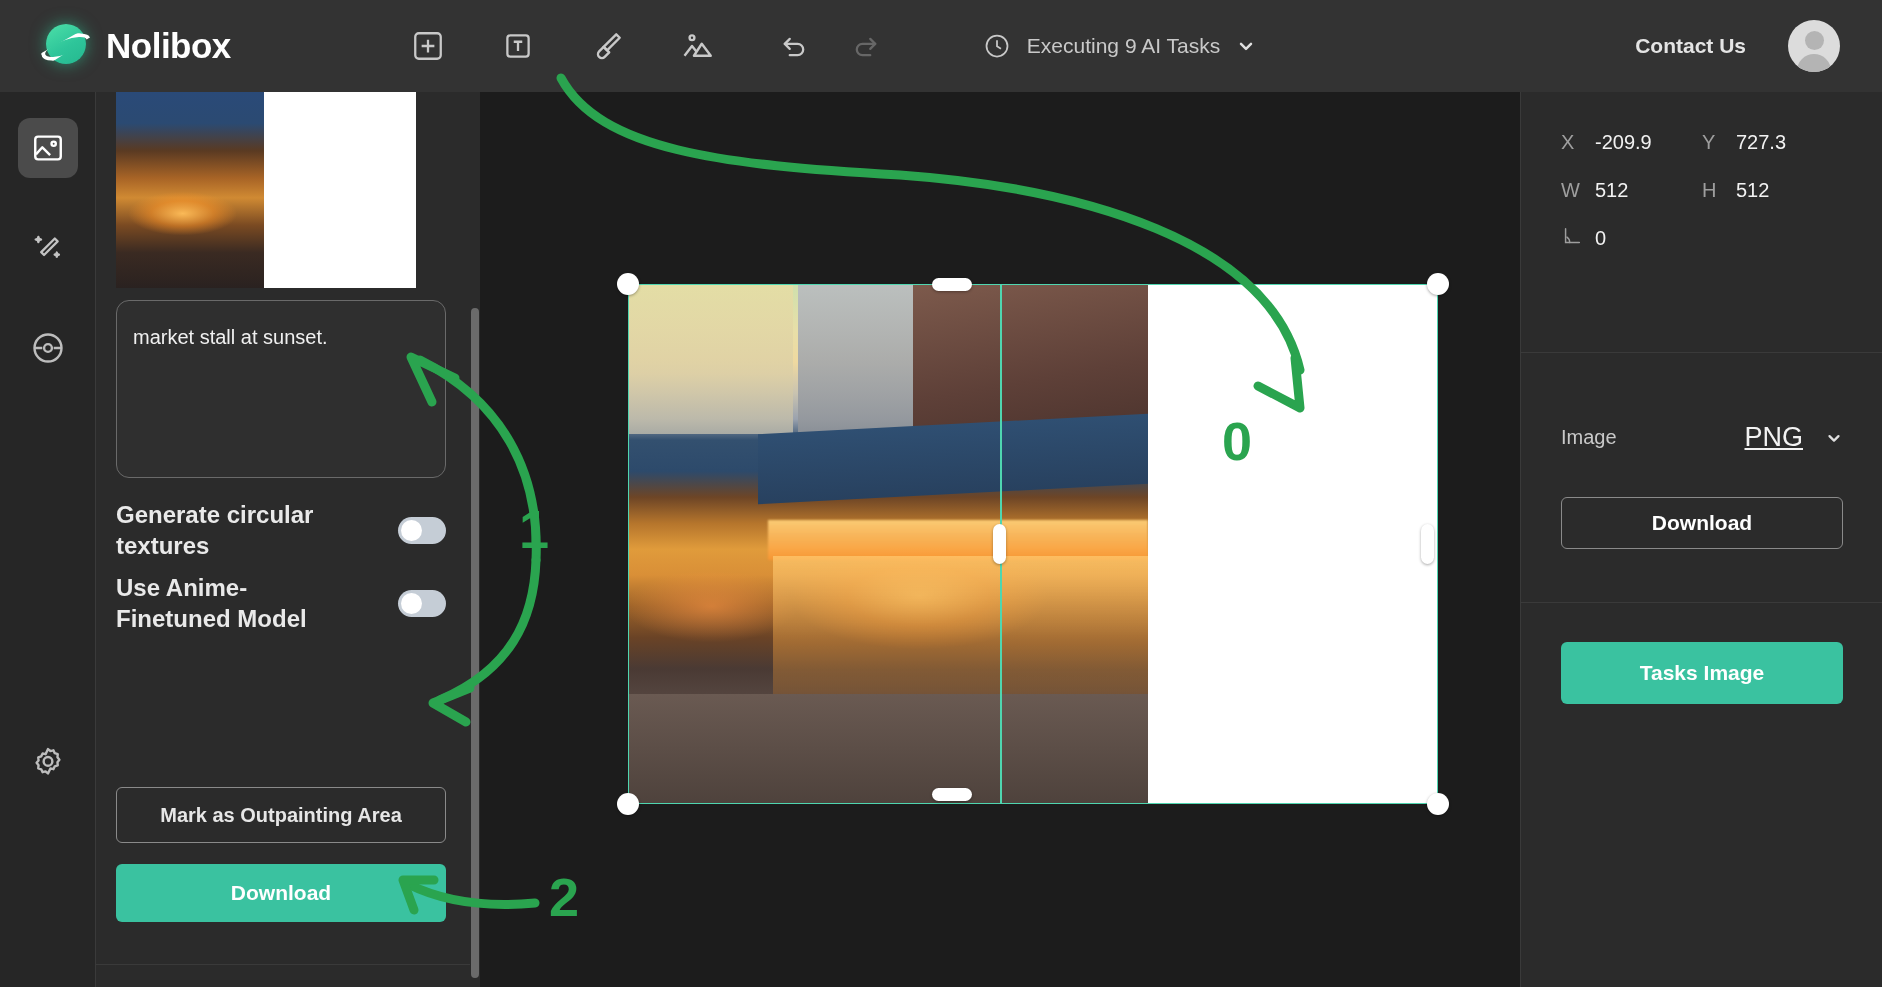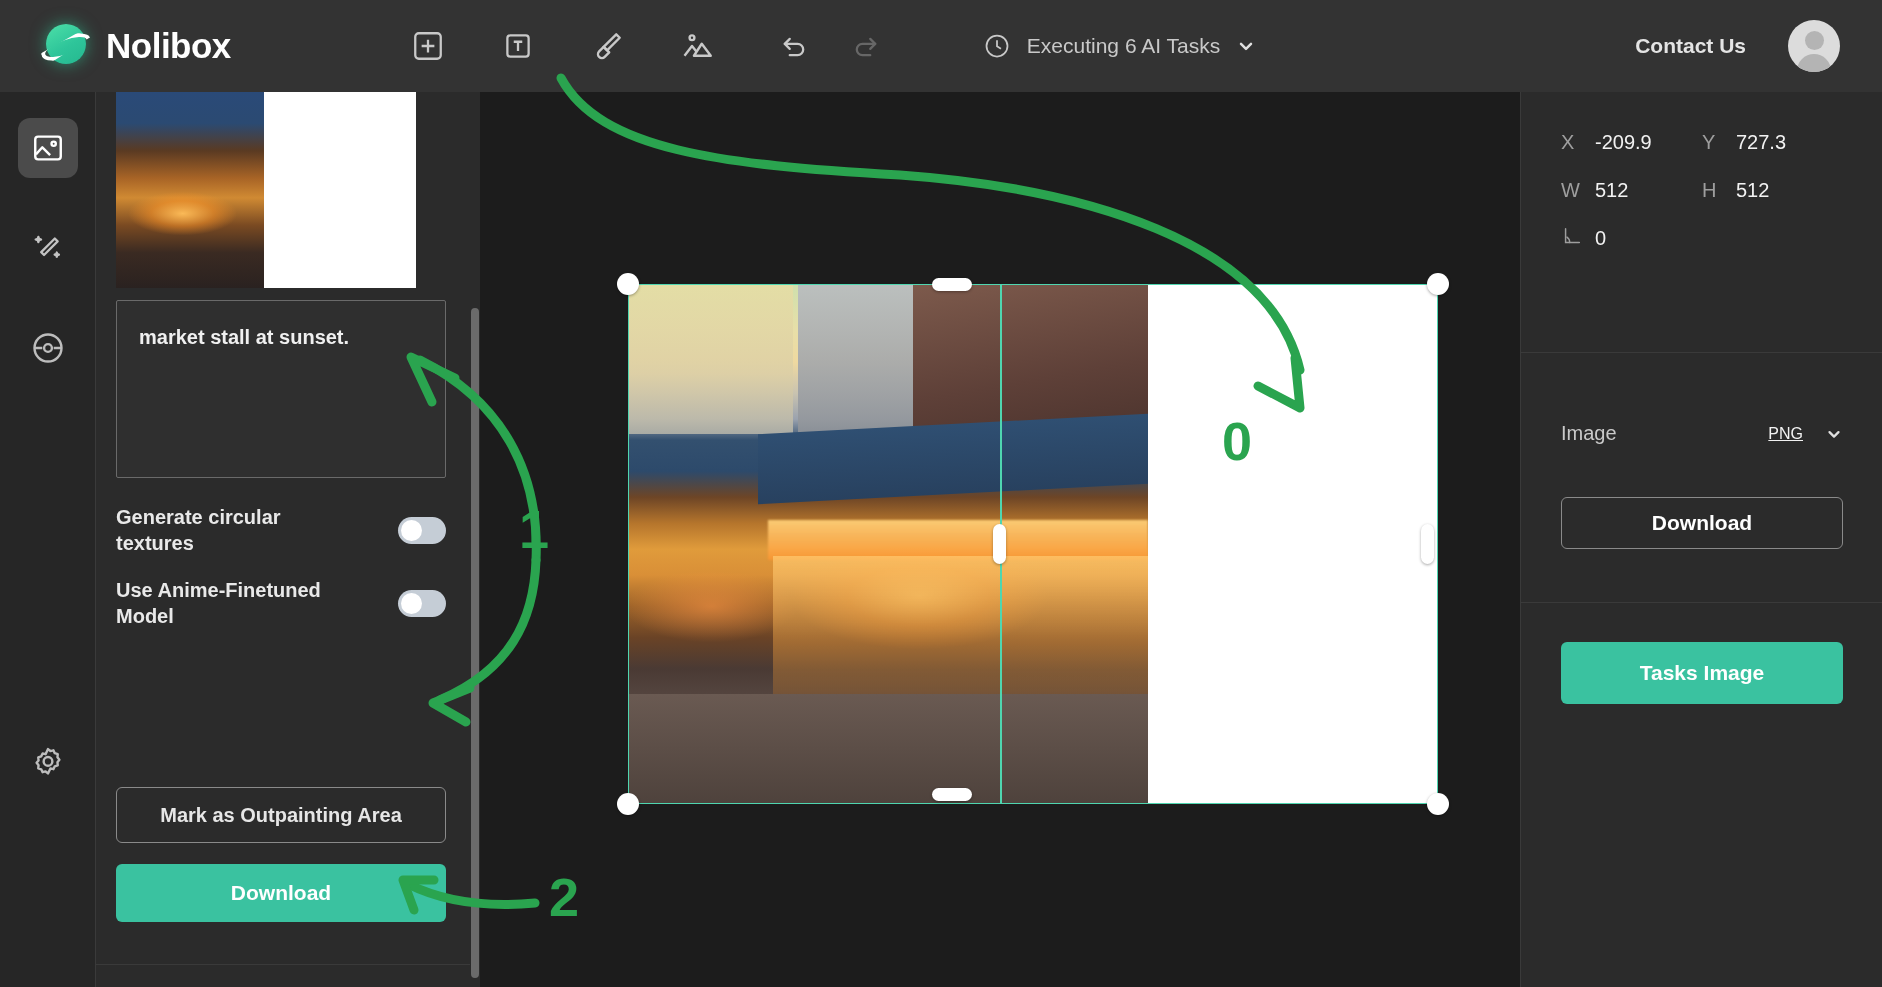--- a/index.html
+++ b/index.html
@@ -89,30 +89,30 @@
   .thumb-img {
     width: 148px; height: 100%;
     background:
       radial-gradient(ellipse 70px 28px at 45% 62%, rgba(255,190,90,0.95) 0%, rgba(255,150,40,0.5) 45%, rgba(0,0,0,0) 78%),
       linear-gradient(180deg, #2a4a78 0%, #2b4a72 16%, #5a3a22 30%, #a86426 44%, #d08a33 54%, #7a4a22 68%, #3a2a22 82%, #2a2220 100%);
   }
   .thumb-white { width: 152px; height: 100%; background: #ffffff; }
 
   .prompt-box {
     position: absolute; left: 20px; top: 208px; width: 330px; height: 178px;
-    background: #2f2f2f; border: 1px solid #6a6a6a; border-radius: 2px;
+    background: #2f2f2f; border: 1px solid #6a6a6a; border-radius: 13px;
     color: #f0f0f0; font-size: 20px; font-family: "Liberation Sans", sans-serif;
-    padding: 22px 22px; resize: none; outline: none; line-height: 1.4; font-weight: bold;
+    padding: 22px 16px; resize: none; outline: none; line-height: 1.4;
   }
 
   .opt-row {
     position: absolute; left: 20px; width: 330px;
     display: flex; align-items: center; justify-content: space-between;
   }
-  .opt-label { color: #e9e9e9; font-size: 20px; font-weight: bold; line-height: 1.3; max-width: 215px; }
+  .opt-label { color: #e9e9e9; font-size: 24px; font-weight: bold; line-height: 1.3; max-width: 215px; }
   .switch {
     width: 48px; height: 27px; border-radius: 14px; background: #c5cdd6;
     position: relative; cursor: pointer; flex: none;
   }
   .switch .knob {
     position: absolute; left: 3px; top: 3px; width: 21px; height: 21px;
     border-radius: 50%; background: #ffffff;
   }
 
   .btn-outline {
@@ -236,21 +236,21 @@
   .prop-val { color: #f2f2f2; font-size: 20px; cursor: pointer; }
   .right-divider {
     position: absolute; left: 0; width: 362px; height: 1px; background: #3a3a3a;
   }
   .format-row {
     position: absolute; left: 40px; top: 330px; width: 282px;
     display: flex; align-items: center; justify-content: space-between;
   }
   .format-label { color: #c9c9c9; font-size: 20px; }
   .format-select { display: flex; align-items: center; gap: 22px; cursor: pointer; }
-  .format-value { color: #f2f2f2; font-size: 16px; text-decoration: underline; }
+  .format-value { color: #f2f2f2; font-size: 27px; text-decoration: underline; }
   .btn-download {
     position: absolute; left: 40px; top: 405px; width: 282px; height: 52px;
     background: transparent; border: 1px solid #8a8a8a; border-radius: 6px;
     color: #ffffff; font-size: 21px; font-weight: bold;
     font-family: "Liberation Sans", sans-serif; cursor: pointer;
   }
   .btn-upload {
     position: absolute; left: 40px; top: 550px; width: 282px; height: 62px;
     background: #3ac2a0; border: none; border-radius: 6px;
     color: #ffffff; font-size: 21px; font-weight: bold;
@@ -319,21 +319,21 @@
             <path d="M18.5 10.5h-9a4 4 0 000 8H15"></path>
         </svg>
       </div>
     </div>
 
     <div class="task-status">
       <svg width="28" height="28" viewBox="0 0 24 24" fill="none" stroke="#c9c9c9" stroke-width="1.5">
         <circle cx="12" cy="12" r="9"></circle>
           <path d="M12 7v5.3l3.4 2"></path>
       </svg>
-      <span class="label">Executing 6 AI Tasks</span>
+      <span class="label">Executing 9 AI Tasks</span>
       <svg width="20" height="20" viewBox="0 0 24 24" fill="none" stroke="#e0e0e0" stroke-width="3" stroke-linecap="round" stroke-linejoin="round">
         <path d="M6 9.5l6 6 6-6"></path>
       </svg>
     </div>
 
     <div class="hdr-right">
       <div class="contact">Contact Us</div>
       <div class="avatar">
         <div class="head"></div>
           <div class="body"></div>

